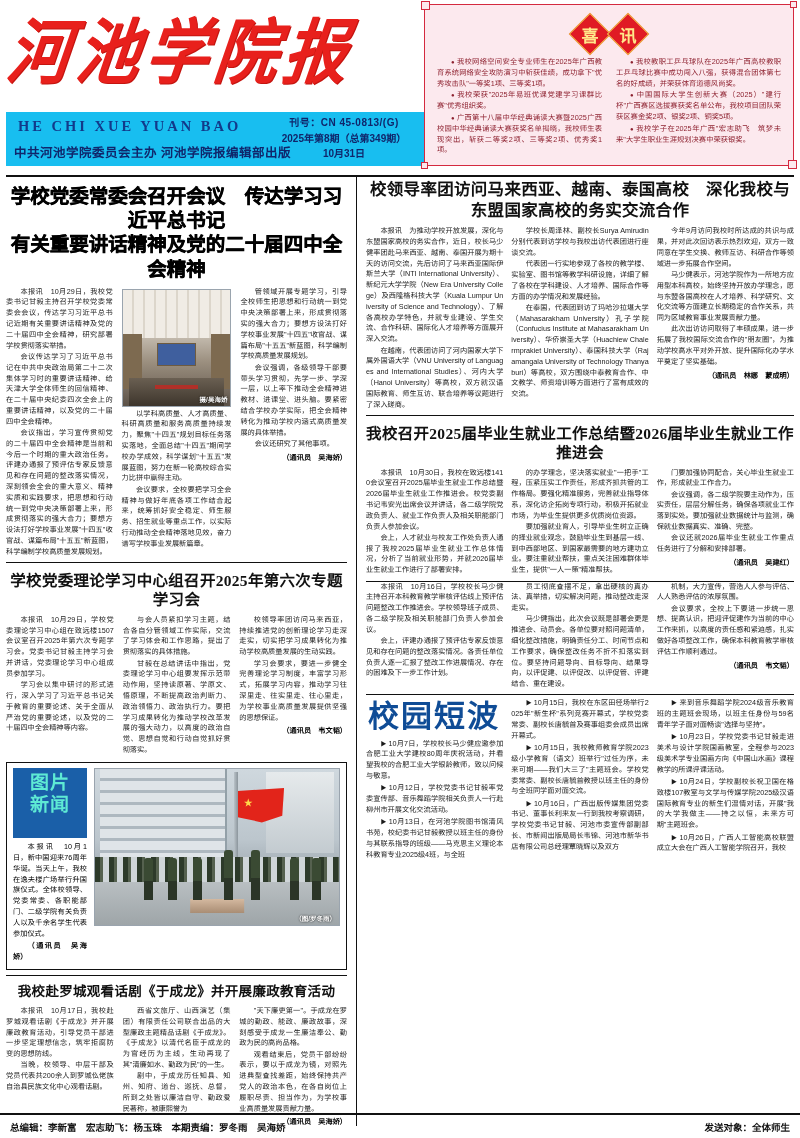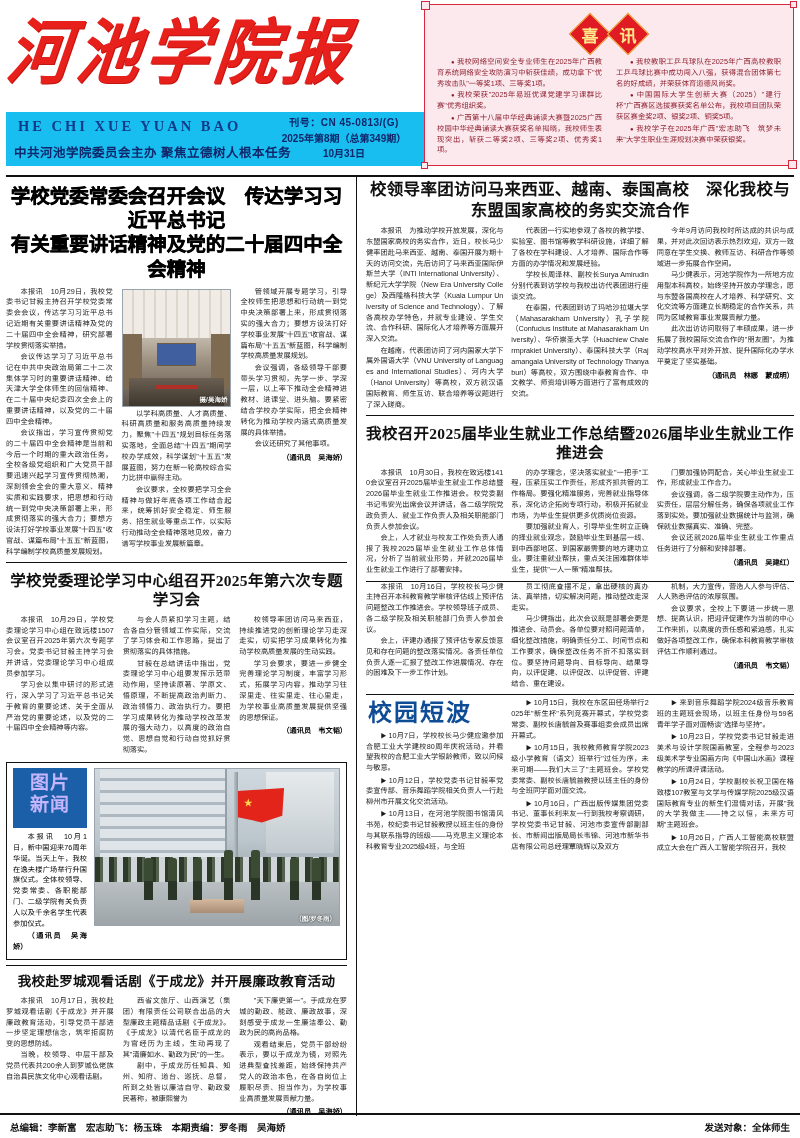--- a/index.html
+++ b/index.html
@@ -167,33 +167,33 @@
     background: repeating-linear-gradient(90deg, #2d3a2a 0 5px, #55614f 5px 8px, #cfd5d8 8px 14px); }
   .ph-flag .guard { position:absolute; bottom:16%; width:9px; height:42px;
     background: linear-gradient(180deg,#3a4a33 0 55%, #2b3527 55% 100%); border-radius: 3px 3px 0 0; }
   .ph-flag .base { position:absolute; left:50%; bottom:8%; transform:translateX(-50%);
     width:22%; height:9%; background: linear-gradient(180deg,#d4b9a0,#a98d74); }
 
   
   .photo-news-box { border: 1px solid #111; padding: 5px 6px 6px 6px; margin-top: 6px; display: flex; gap: 7px; }
   .pn-left { width: 74px; flex: none; }
   .pn-badge {
-    background: #1a5fa8; color: #c4b5fd; text-align: center;
+    background: #1a5fa8; color: #5eead4; text-align: center;
     font-family: "Liberation Serif", serif; font-weight: bold;
-    font-size: 19px; line-height: 1.16; padding: 4px 0 12px 0; margin-bottom: 4px;
+    font-size: 19px; line-height: 1.16; padding: 4px 0 22px 0; margin-bottom: 4px;
     letter-spacing: 1px;
   }
   .pn-text p { font-size: 7.2px; line-height: 1.5; text-align: justify; text-indent: 14.4px;
                font-family: "Liberation Sans", sans-serif; }
   .pn-right { flex: 1; }
 
   
   .briefs-head {
     font-family: "Liberation Serif", serif; font-weight: bold;
-    font-size: 24px; color: #0f4c96; letter-spacing: 2px;
+    font-size: 31px; color: #0f4c96; letter-spacing: 2px;
     padding: 2px 0 4px 2px; line-height: 1.1;
   }
   .briefs-wrap { display: flex; gap: 8px; }
   .briefs-col { width: 33.33%; }
   .brief {
     font-size: 7.2px; line-height: 1.5; text-align: justify;
     text-indent: 14.4px; margin-bottom: 1.5px; color: #1a1a1a;
     font-family: "Liberation Sans", sans-serif;
     word-break: break-all;
   }
@@ -213,21 +213,21 @@
 </head>
 <body>
 
 <div class="page">
 
   <div class="masthead">
     <div class="masthead-left">
       <div class="logo-cn">河池学院报</div>
       <div class="blue-bar">
         <div class="pinyin">HE  CHI  XUE  YUAN  BAO</div>
-        <div class="sponsor">中共河池学院委员会主办    聚焦立德树人根本任务</div>
+        <div class="sponsor">中共河池学院委员会主办    河池学院报编辑部出版</div>
         <div class="issue">
           <div class="ln1">刊号：CN 45-0813/(G)</div>
           <div>2025年第8期（总第349期）</div>
           <div>10月31日</div>
         </div>
       </div>
     </div>
 
     <div class="xixun-wrap">
       <div class="xixun">
@@ -265,21 +265,21 @@
 
       <h1 class="head-main">
         <span>学校党委常委会召开会议　传达学习习近平总书记</span><br>
         <span>有关重要讲话精神及党的二十届四中全会精神</span>
       </h1>
 
       <div style="display:flex; gap:9px;">
         <div style="width:33%;">
           <p class="art">本报讯　10月29日，我校党委书记甘毅主持召开学校党委常委会会议，传达学习习近平总书记近期有关重要讲话精神及党的二十届四中全会精神，研究部署学校贯彻落实举措。</p>
           <p class="art">会议传达学习了习近平总书记在中共中央政治局第二十二次集体学习时的重要讲话精神、给天津大学全体师生的回信精神、在二十届中央纪委四次全会上的重要讲话精神，以及党的二十届四中全会精神。</p>
-          <p class="art">会议指出，学习宣传贯彻党的二十届四中全会精神是当前和今后一个时期的重大政治任务。全校各级党组织和广大党员干部要迅速兴起学习宣传贯彻热潮，深刻领会全会的重大意义、精神实质和实践要求，把思想和行动统一到党中央决策部署上来，形成贯彻落实的强大合力；要想方设法打好学校事业发展"十四五"收官战、谋篇布局"十五五"新蓝图，科学编制学校高质量发展规划。</p>
+          <p class="art">会议指出，学习宣传贯彻党的二十届四中全会精神是当前和今后一个时期的重大政治任务。评建办通报了预评估专家反馈意见和存在问题的整改落实情况，深刻领会全会的重大意义、精神实质和实践要求，把思想和行动统一到党中央决策部署上来，形成贯彻落实的强大合力；要想方设法打好学校事业发展"十四五"收官战、谋篇布局"十五五"新蓝图，科学编制学校高质量发展规划。</p>
         </div>
         <div style="width:34%;">
           <div class="photo ph-meeting">
             <div class="ceiling"></div>
             <div class="wall-l"></div>
             <div class="wall-r"></div>
             <div class="screen"></div>
             <div class="tbl"></div>
             <div class="red-strip"></div>
             <div class="cap">摄/吴海娇</div>
@@ -369,22 +369,22 @@
 
     <div class="col-right lr-divider" style="padding-left:9px;">
 
       <h2 class="head-sec xl" style="margin-top:3px;">校领导率团访问马来西亚、越南、泰国高校　深化我校与东盟国家高校的务实交流合作</h2>
       <div style="display:flex; gap:8px;">
         <div style="width:33.33%;">
           <p class="art">本报讯　为推动学校开放发展，深化与东盟国家高校的务实合作，近日，校长马少健率团赴马来西亚、越南、泰国开展为期十天的访问交流，先后访问了马来西亚国际伊斯兰大学（INTI International University）、新纪元大学学院（New Era University College）及西隆格科技大学（Kuala Lumpur University of Science and Technology）、了解各高校办学特色，并就专业建设、学生交流、合作科研、国际化人才培养等方面展开深入交流。</p>
           <p class="art">在越南，代表团访问了河内国家大学下属外国语大学（VNU University of Languages and International Studies）、河内大学（Hanoi University）等高校，双方就汉语国际教育、师生互访、联合培养等议题进行了深入磋商。</p>
         </div>
         <div style="width:33.33%;">
+          <p class="art">学校长周泽林、副校长Surya Amirudin分别代表到访学校与我校出访代表团进行座谈交流。</p>
           <p class="art">代表团一行实地参观了各校的教学楼、实验室、图书馆等教学科研设施，详细了解了各校在学科建设、人才培养、国际合作等方面的办学情况和发展经验。</p>
-          <p class="art">学校长周泽林、副校长Surya Amirudin分别代表到访学校与我校出访代表团进行座谈交流。</p>
           <p class="art">在泰国，代表团到访了玛哈沙拉堪大学（Mahasarakham University）孔子学院（Confucius Institute at Mahasarakham University）、华侨崇圣大学（Huachiew Chalermprakiet University）、泰国科技大学（Rajamangala University of Technology Thanyaburi）等高校，双方围绕中泰教育合作、中文教学、师资培训等方面进行了富有成效的交流。</p>
         </div>
         <div style="width:33.33%;">
           <p class="art">今年9月访问我校时所达成的共识与成果，并对此次回访表示热烈欢迎，双方一致同意在学生交换、教师互访、科研合作等领域进一步拓展合作空间。</p>
           <p class="art">马少健表示，河池学院作为一所地方应用型本科高校，始终坚持开放办学理念，愿与东盟各国高校在人才培养、科学研究、文化交流等方面建立长期稳定的合作关系，共同为区域教育事业发展贡献力量。</p>
           <p class="art">此次出访访问取得了丰硕成果，进一步拓展了我校国际交流合作的"朋友圈"，为推动学校高水平对外开放、提升国际化办学水平奠定了坚实基础。</p>
           <p class="byline">（通讯员　林娜　蒙成明）</p>
         </div>
       </div>
 

